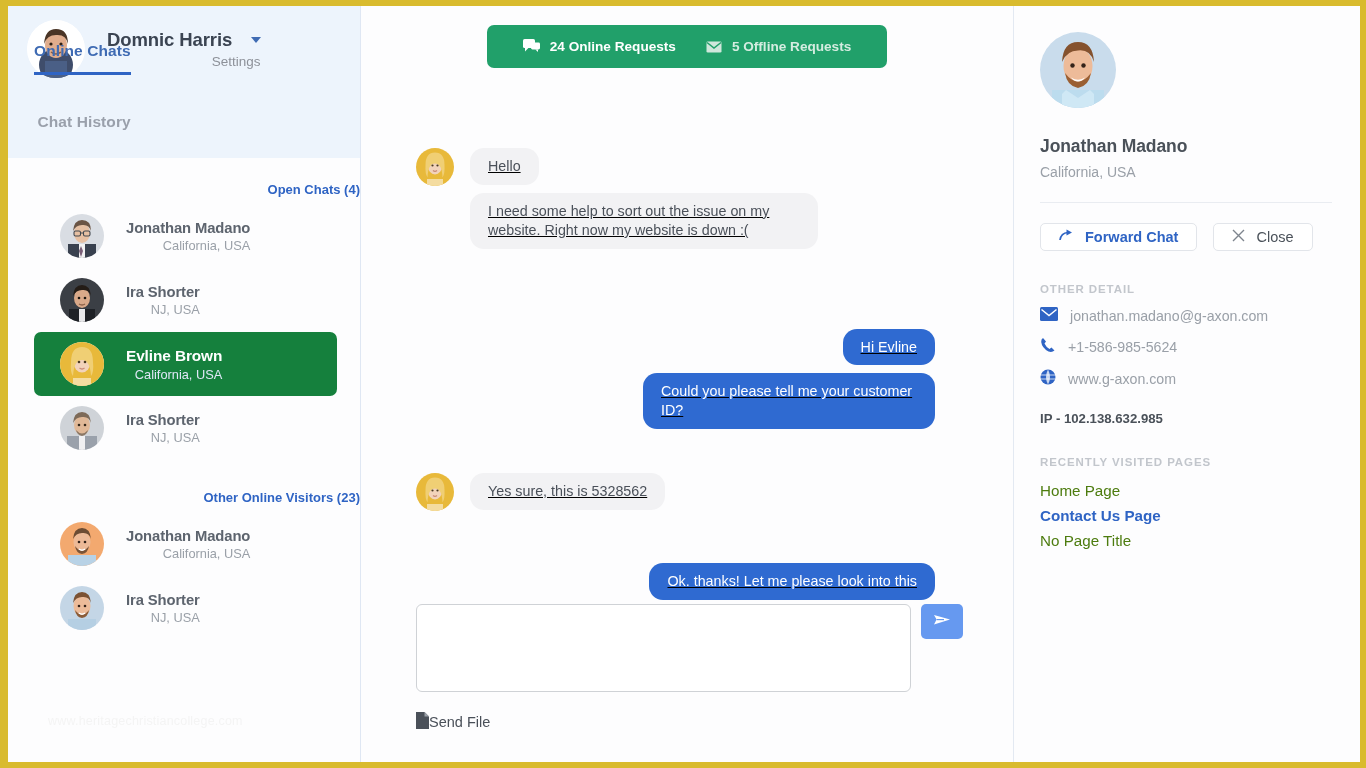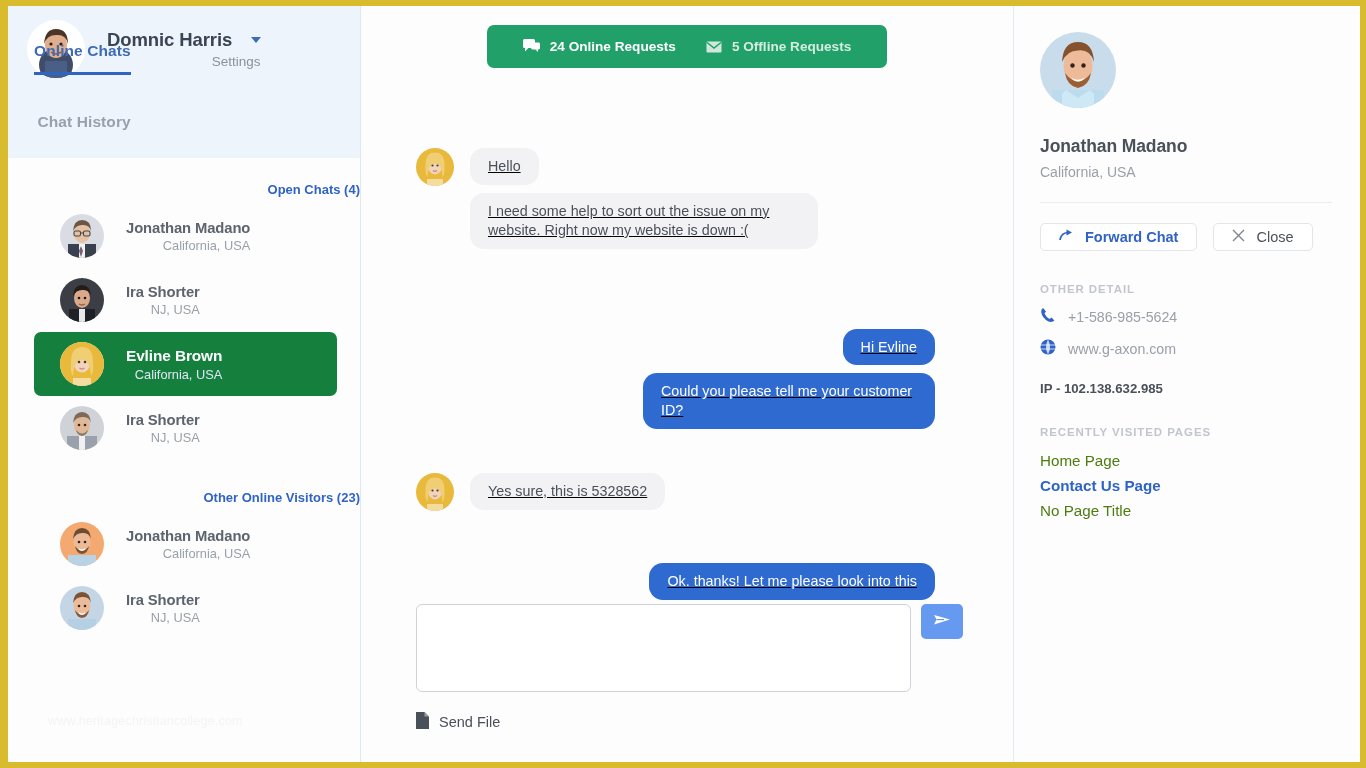--- a/index.html
+++ b/index.html
@@ -178,21 +178,21 @@
   }
   .send-btn {
     width: 42px; height: 35px;
     background: #6699f0;
     border: none;
     border-radius: 5px;
     display: flex; align-items: center; justify-content: center;
     cursor: pointer;
   }
   .send-file {
-    display: flex; align-items: center; gap: 10px;
+    display: flex; align-items: center; 
     margin-top: 20px;
     font-size: 14.5px; color: #4a5059;
     cursor: pointer;
   }
 
   
   .right {
     width: 346px;
     flex: 0 0 346px;
     background: #fdfdfe;
@@ -529,20 +529,29 @@
           <svg width="13" height="13" viewBox="0 0 13 13">
             <path d="M1 1 L12 12 M12 1 L1 12" stroke="#7e858e" stroke-width="1.4"></path>
           </svg>
         </span>
         <span>Close</span>
       </button>
     </div>
 
     <div class="sec-label">OTHER DETAIL</div>
 
+    <div class="detail-row">
+      <span>
+        <svg width="18" height="14" viewBox="0 0 18 14">
+          <rect x="0" y="0" width="18" height="14" rx="1.5" fill="#2f64c4"></rect>
+          <path d="M1.5 2.5 L9 8.5 L16.5 2.5" stroke="#ffffff" stroke-width="1.5" fill="none"></path>
+        </svg>
+      </span>
+      <span class="detail-txt">jonathan.madano@g-axon.com</span>
+    </div>
 
     <div class="detail-row">
       <span>
         <svg width="16" height="16" viewBox="0 0 16 16">
           <path d="M3 1 Q1 2 1.2 5 Q2 11 8.5 14.5 Q12 15.8 14.5 13.5 L11.5 10.5 L9.5 12 Q6 10 4.5 6.5 L6 4.5Z" fill="#2f64c4"></path>
         </svg>
       </span>
       <span class="detail-txt">+1-586-985-5624</span>
     </div>
 

